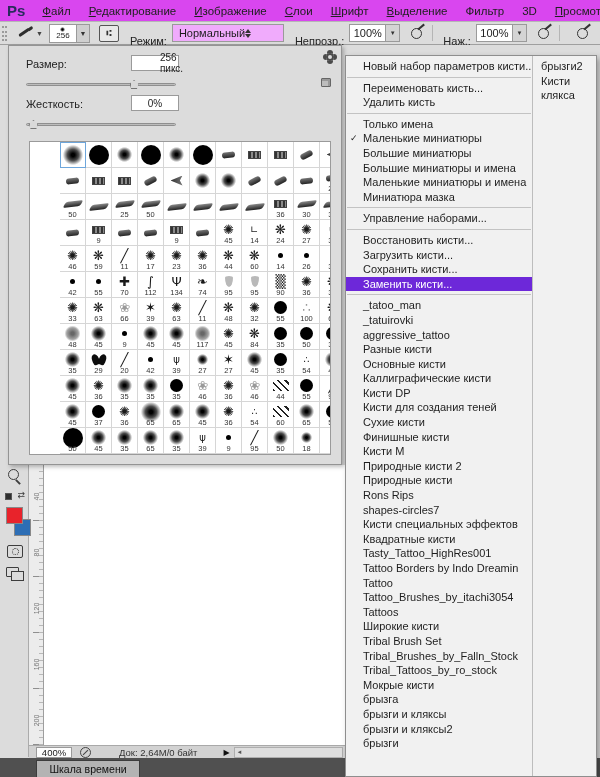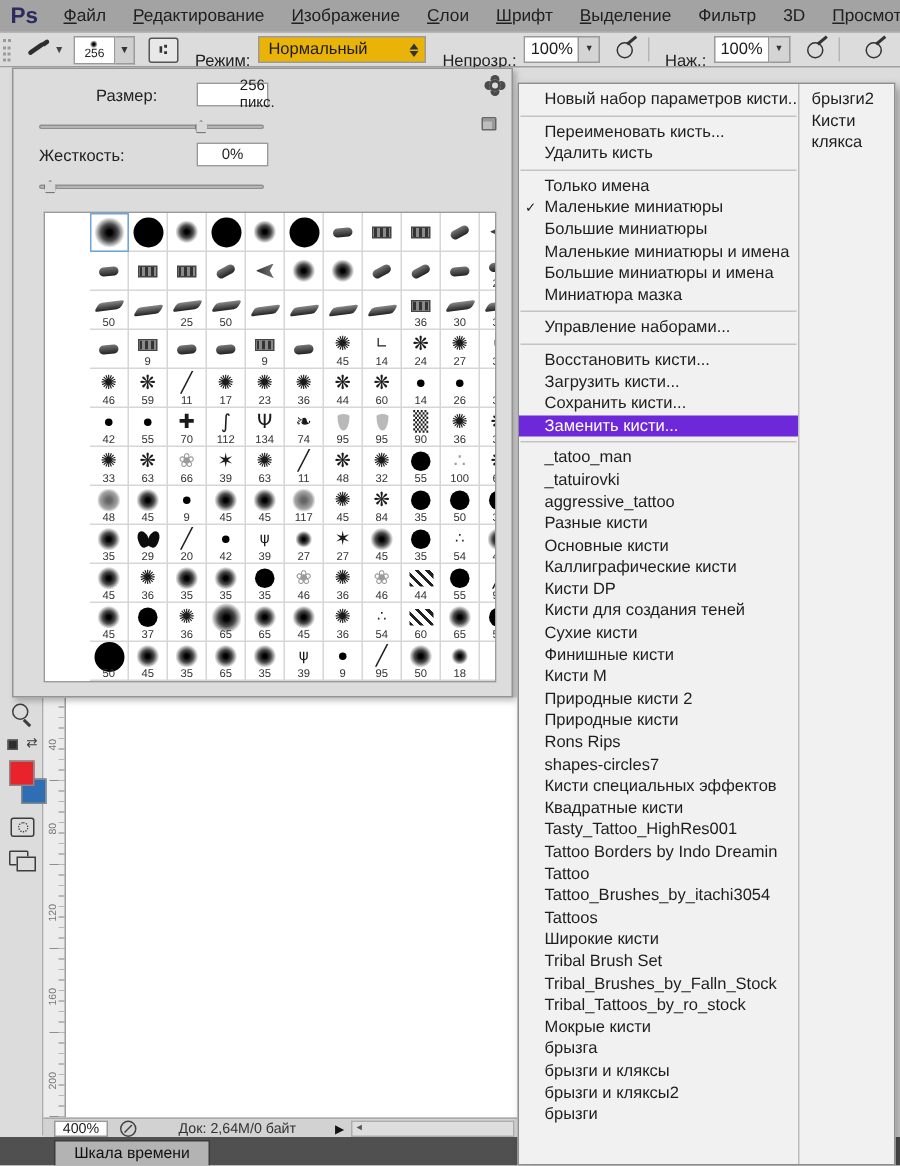--- a/index.html
+++ b/index.html
@@ -1,38 +1,38 @@
 <!DOCTYPE html>
 <html><head>
 <meta charset="utf-8">
 <style>
   * { box-sizing: border-box; margin: 0; padding: 0; }
   html,body { width:600px; height:777px; overflow:hidden; }
   body { font-family:"Liberation Sans","DejaVu Sans",sans-serif; background:#dcdcdc; position:relative; font-size:11px; color:#1c1c1c; }
 
   
-  .menubar { position:absolute; left:0; top:0; width:600px; height:22px; background:#a3a3a3; border-bottom:1px solid #b6b6b6; display:flex; align-items:center; }
+  .menubar { position:absolute; left:0; top:0; width:600px; height:22px; background:#d946ef; border-bottom:1px solid #b6b6b6; display:flex; align-items:center; }
   .ps-logo { font-weight:bold; font-size:15px; color:#2b2b5e; padding:0 8px 0 7px; letter-spacing:0; }
   .menubar-item { padding:0 9px; font-size:11.5px; color:#202020; cursor:default; }
   .menubar-item u { text-decoration:underline; }
 
   
   .optionsbar { position:absolute; left:0; top:22px; width:600px; height:23px; background:#dcdcdc; border-bottom:1px solid #9f9f9f; display:flex; align-items:center; }
   .grip { width:5px; height:15px; margin:0 4px 0 2px; border-left:2px dotted #9a9a9a; border-right:2px dotted #9a9a9a; }
   .tool-brush-ico { position:relative; width:20px; height:18px; margin-left:4px; }
   .tool-brush-ico::before { content:""; position:absolute; left:3px; top:7px; width:12px; height:3px; background:#2e2e2e; border-radius:2px; transform:rotate(-35deg); }
   .tool-brush-ico::after { content:""; position:absolute; right:2px; top:3px; width:5px; height:3px; background:#2e2e2e; border-radius:0 2px 2px 0; transform:rotate(-35deg); }
   .dd-caret { font-size:7px; color:#444; margin:0 6px 0 1px; }
   .size-preview { width:28px; height:19px; background:#fff; border:1px solid #9a9a9a; display:flex; flex-direction:column; align-items:center; justify-content:center; }
   .size-preview .pv-dot { width:5px; height:5px; border-radius:50%; background:radial-gradient(circle,#000 20%,rgba(0,0,0,0) 75%); }
   .size-preview .pv-num { font-size:8px; line-height:8px; color:#222; }
   .spin-strip { width:13px; height:19px; background:#cfcfcf; border:1px solid #9a9a9a; border-left:none; display:flex; align-items:center; justify-content:center; font-size:7px; color:#333; }
   .panel-toggle-ico { width:20px; height:17px; border:1px solid #555; border-radius:2px; margin-left:9px; background:#e8e8e8; display:flex; align-items:center; justify-content:center; font-size:9px; color:#333; }
   .opt-label { margin-left:11px; color:#222;margin-top:15px; }
-  .mode-select { width:112px; height:18px; background:#eab308; border:1px solid #9a9a9a; margin-left:5px; display:flex; align-items:center; justify-content:space-between; padding:0 4px 0 6px; }
+  .mode-select { width:112px; height:18px; background:#f0abfc; border:1px solid #9a9a9a; margin-left:5px; display:flex; align-items:center; padding:0 4px 0 6px; }
   .updown { display:flex; flex-direction:column; gap:1px; }
   .updown i { width:0; height:0; border-left:3px solid transparent; border-right:3px solid transparent; }
   .updown .up { border-bottom:4px solid #333; }
   .updown .dn { border-top:4px solid #333; }
   .val-box { width:37px; height:18px; background:#fff; border:1px solid #9a9a9a; margin-left:5px; display:flex; align-items:center; justify-content:center; }
   .dd-btn { width:14px; height:18px; background:#d4d4d4; border:1px solid #9a9a9a; border-left:none; display:flex; align-items:center; justify-content:center; font-size:6px; color:#333; }
   .air-ico { position:relative; width:18px; height:16px; margin-left:8px; }
   .air-ico::before { content:""; position:absolute; left:3px; top:3px; width:9px; height:9px; border:1.5px solid #333; border-radius:50%; }
   .air-ico::after { content:""; position:absolute; right:1px; top:1px; width:8px; height:1.5px; background:#333; transform:rotate(-40deg); }
   .vsep { width:1px; height:16px; background:#b5b5b5; margin:0 6px; }
@@ -194,21 +194,21 @@
 <div class="ruler" id="ruler">
     <span class="ruler-label" style="top: 28px;">40</span>
     <span class="ruler-label" style="top: 84px;">80</span>
     <span class="ruler-label" style="top: 140px;">120</span>
     <span class="ruler-label" style="top: 196px;">160</span>
     <span class="ruler-label" style="top: 252px;">200</span>
   </div>
 <div class="canvas"></div>
 
 <div class="brush-panel">
-  <span class="bp-row" style="top:12px;margin-left:38px;">Размер:</span>
+  <span class="bp-row" style="top:12px;">Размер:</span>
   <div class="bp-input" style="left:122px; top:9px;padding-left:33px;">
       <span>256 пикс.</span>
     </div>
   <div class="slider" style="top:37px;">
       <div class="thumb" id="size-thumb" style="left: calc(72% - 4px);"></div>
     </div>
   <span class="bp-row" style="top:52px;">Жесткость:</span>
   <div class="bp-input" style="left:122px; top:49px;">
       <span>0%</span>
     </div>
@@ -1022,22 +1022,22 @@
 <div class="ctx-menu">
   <div class="ctx-left" id="ctx-left">
       <div class="menu-item"><span>Новый набор параметров кисти...</span></div>
       <div class="menu-sep"></div>
       <div class="menu-item"><span>Переименовать кисть...</span></div>
       <div class="menu-item"><span>Удалить кисть</span></div>
       <div class="menu-sep"></div>
       <div class="menu-item"><span>Только имена</span></div>
       <div class="menu-item"><span class="chk">✓</span><span>Маленькие миниатюры</span></div>
       <div class="menu-item"><span>Большие миниатюры</span></div>
+      <div class="menu-item"><span>Большие миниатюры и имена</span></div>
       <div class="menu-item"><span>Маленькие миниатюры и имена</span></div>
-      <div class="menu-item"><span>Большие миниатюры и имена</span></div>
       <div class="menu-item"><span>Миниатюра мазка</span></div>
       <div class="menu-sep"></div>
       <div class="menu-item"><span>Управление наборами...</span></div>
       <div class="menu-sep"></div>
       <div class="menu-item"><span>Восстановить кисти...</span></div>
       <div class="menu-item"><span>Загрузить кисти...</span></div>
       <div class="menu-item"><span>Сохранить кисти...</span></div>
       <div class="menu-item hl"><span>Заменить кисти...</span></div>
       <div class="menu-sep"></div>
       <div class="menu-item"><span>_tatoo_man</span></div>

